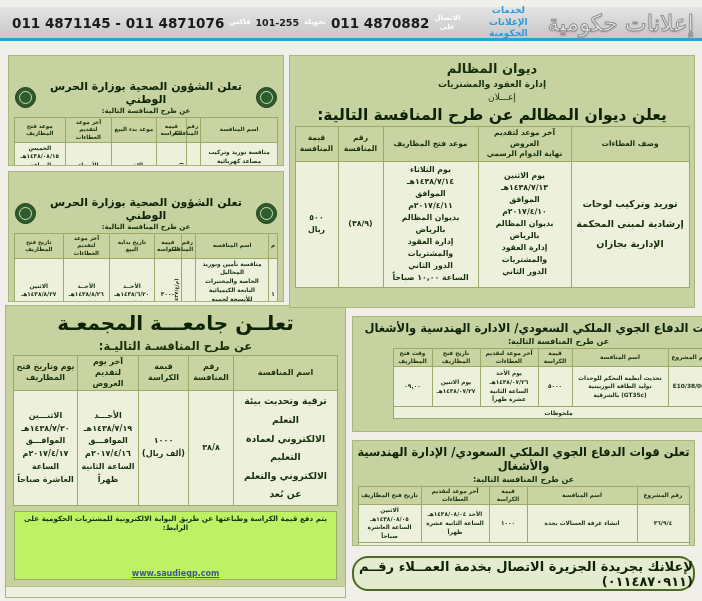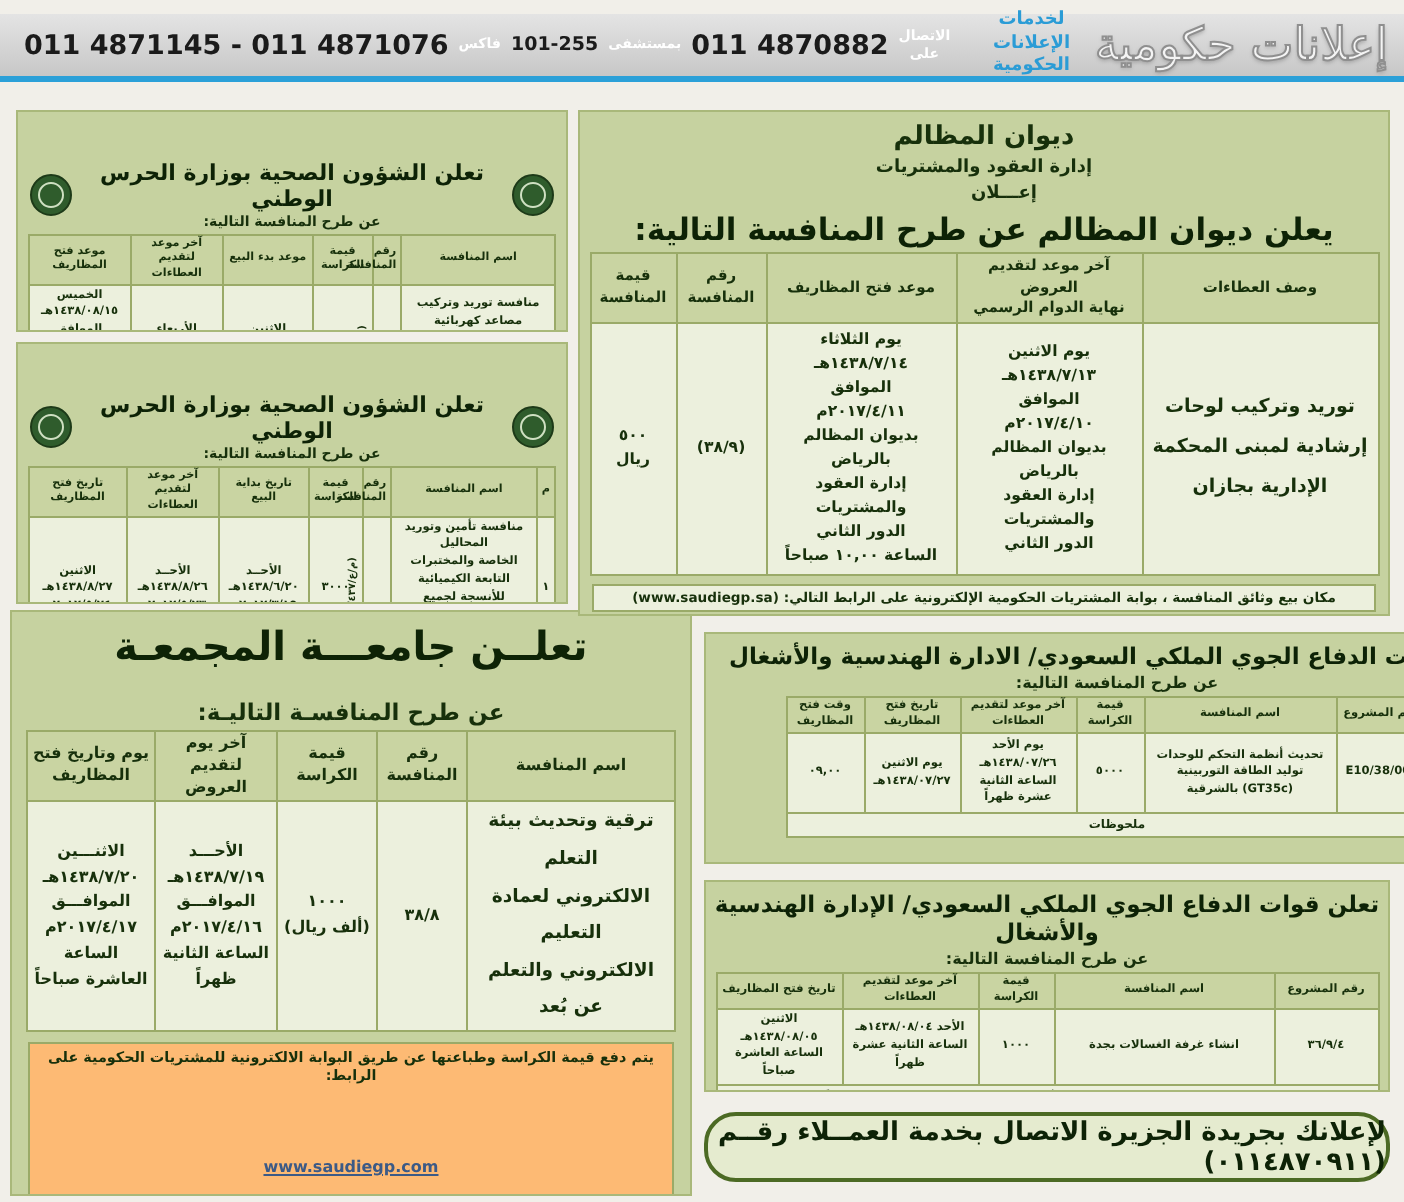--- a/index.html
+++ b/index.html
@@ -45,33 +45,33 @@
   .t-ng td{line-height:1.5;}
   .t-ng1 td{height:46px;}
   .t-ng2 td{height:48px;}
   .vert{display:inline-block;transform:rotate(-90deg);white-space:nowrap;font-size:5px;}
 
   
   .mj-logo{text-align:center;padding-top:5px;line-height:1.15;}
   .mj-logo-ar{font-size:12px;font-weight:bold;color:#3c7d35;}
   .mj-logo-en{font-size:5px;color:#8a8a8a;letter-spacing:1.5px;direction:ltr;}
   .mj-title{font-size:20px;font-weight:bold;text-align:center;color:#0e2306;margin-top:5px;}
-  .mj-sub{font-size:11.5px;font-weight:bold;text-align:center;margin-top:14px;}
+  .mj-sub{font-size:11.5px;font-weight:bold;text-align:center;margin-top:4px;}
   .t-mj{width:324px;margin-top:7px;font-size:8px;}
   .t-mj th{height:32px;font-size:8px;line-height:1.35;}
   .t-mj td{height:90px;font-size:8px;line-height:1.6;}
   .t-mj td.c-name{font-size:9.3px;line-height:2;}
-  .mj-pay{background:#fdba74;border:1px solid #9aaa68;margin:5px 8px 0;font-size:7.2px;font-weight:bold;text-align:center;padding:2px 2px 17px;}
+  .mj-pay{background:#bef264;border:1px solid #9aaa68;margin:5px 8px 0;font-size:7.2px;font-weight:bold;text-align:center;padding:2px 2px 1px;}
   .mj-link{display:block;text-align:center;font-size:8px;color:#3c5a86;text-decoration:underline;direction:ltr;font-weight:bold;margin-top:37px;}
   .mj-bullets{background:#eef1e1;margin-top:6px;padding:6px 12px 4px;border-top:1px solid #b6c48c;height:70px;}
 
   
   .dw-org{text-align:center;font-size:13px;font-weight:bold;margin-top:5px;}
   .dw-dept{text-align:center;font-size:9px;font-weight:bold;margin-top:3px;}
-  .dw-lbl{text-align:center;font-size:9px;font-weight:bold;margin-top:3px;letter-spacing:1px;padding-left:20px;}
+  .dw-lbl{text-align:center;font-size:9px;font-weight:normal;margin-top:3px;letter-spacing:1px;padding-left:20px;}
   .dw-head{text-align:center;font-size:15.5px;font-weight:bold;margin-top:4px;color:#0d2206;}
   .t-dw{width:394px;margin-top:6px;font-size:7.5px;}
   .t-dw th{height:26px;line-height:1.4;}
   .t-dw td{height:126px;line-height:1.55;font-size:7.8px;}
   .t-dw td.c-desc{font-size:9.5px;line-height:2.1;}
   .dw-foot{background:#ecf0dd;border:1px solid #9aaa68;margin:4px 6px;font-size:6.8px;font-weight:bold;text-align:center;padding:2px;}
 
   
   .ad-title{text-align:center;font-size:11.5px;font-weight:bold;margin-top:4px;color:#0d2206;}
   .ad-sub{text-align:center;font-size:8px;font-weight:bold;margin-top:2px;}
@@ -86,21 +86,21 @@
 </head>
 <body>
 
 <div class="topbar">
   <div class="logo">إعلانات حكومية</div>
   <div class="svc">لخدمات
 الإعلانات الحكومية</div>
   <div class="wlabel">الاتصال
 على</div>
   <div class="num-big">011 4870882</div>
-  <div class="wlabel">بمستشفى</div>
+  <div class="wlabel">تحويلة</div>
   <div class="num-mid">101-255</div>
   <div class="wlabel">فاكس</div>
   <div class="num-big phones">011 4871145 - 011 4871076</div>
 </div>
 
 <div class="block" id="ng1">
   <div class="ng-head">
     <div class="emblem"></div>
     <div class="ng-titles">
       <div class="ng-title">تعلن الشؤون الصحية بوزارة الحرس الوطني</div>
@@ -296,21 +296,20 @@
 بالرياض
 إدارة العقود والمشتريات
 الدور الثاني
 الساعة ١٠,٠٠ صباحاً</td>
       <td>(٣٨/٩)</td>
       <td>٥٠٠
 ريال</td>
     </tr>
   </tbody>
     </table>
-  <div class="dw-foot">مكان بيع وثائق المنافسة ، بوابة المشتريات الحكومية الإلكترونية على الرابط التالي: (www.saudiegp.sa)</div>
 </div>
 
 <div class="block" id="ad1">
   <div class="ad-title">تعلن قوات الدفاع الجوي الملكي السعودي/ الادارة الهندسية والأشغال</div>
   <div class="ad-sub">عن طرح المنافسة التالية:</div>
   <table class="gtable t-ad t-ad1">
     <colgroup>
         <col style="width:10px">
         <col style="width:46px">
         <col style="width:96px">

